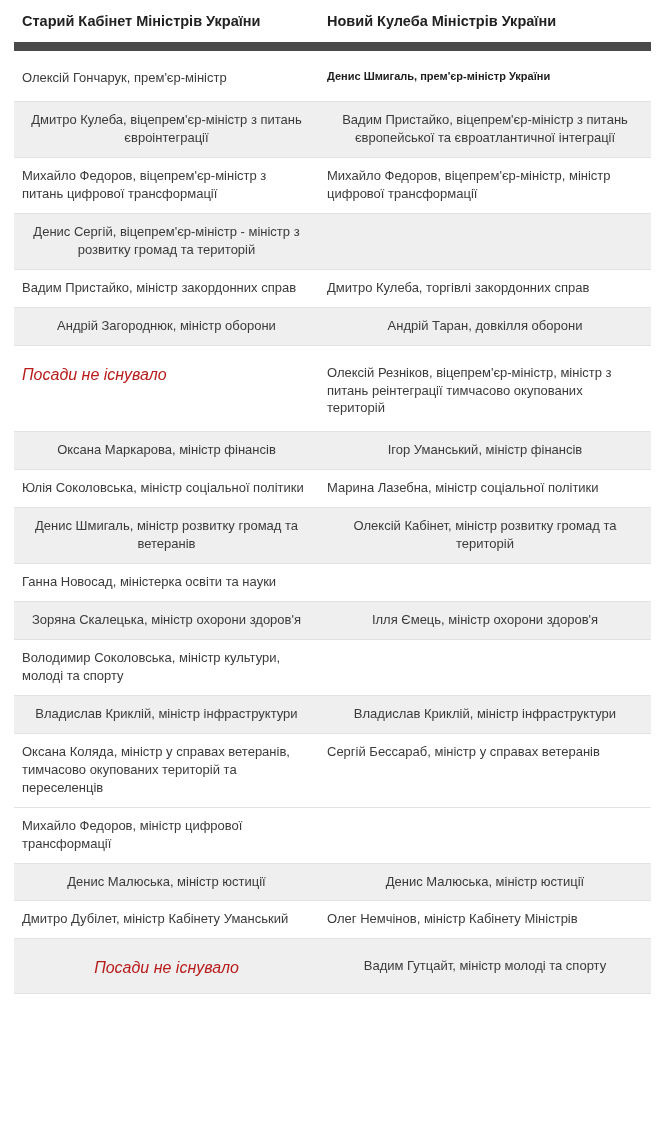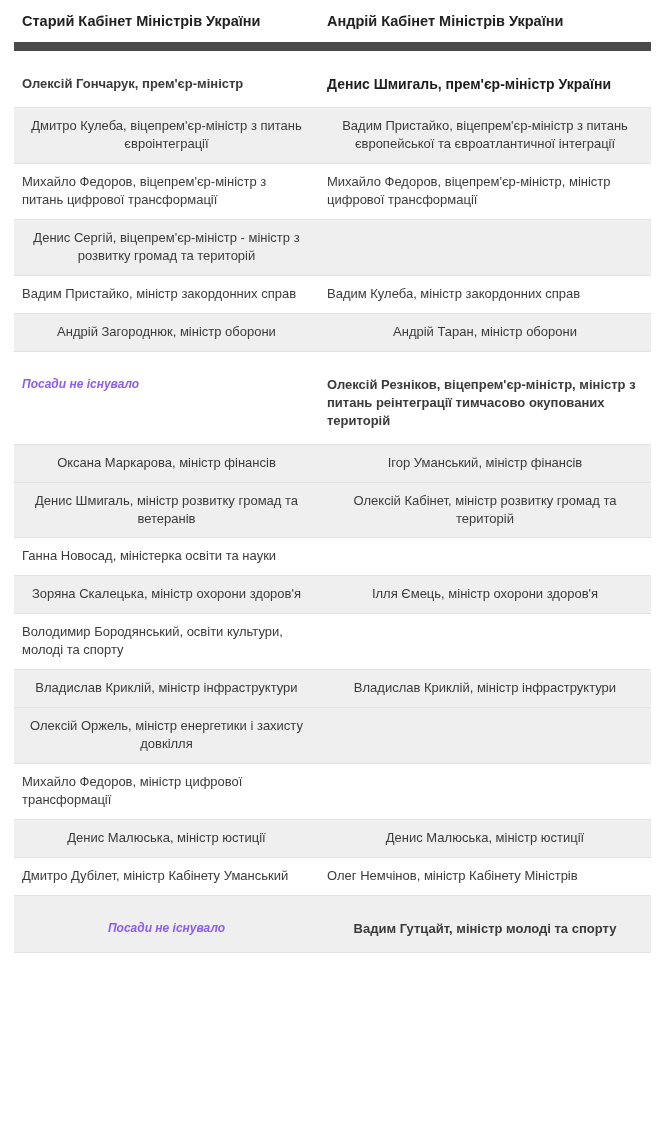--- a/index.html
+++ b/index.html
@@ -52,53 +52,52 @@
   }
   tbody tr.shade td {
     background: #efefef;
     text-align: center;
   }
   tbody tr.plain td {
     background: #ffffff;
   }
   td.emphasis {
     font-weight: bold;
-    font-size: 14px;
+    font-size: 11px;
     color: #1d1d1d;
     line-height: 1.3;
   }
   td.italic {
     font-style: italic;
-    font-size: 12px;
-    color: #8b5cf6;
+    font-size: 16px;
+    color: #b91c1c;
     margin-left: 12px;
   }
   td.empty { }
   tbody tr.tall td {
-    padding-top: 24px;
+    padding-top: 18px;
     padding-bottom: 14px;
-    font-weight: bold;
   }
   tbody tr:last-child td {
     border-bottom: 1px solid #e2e2e2;
   }
 </style>
 </head>
 <body>
 
 <div class="page">
   <table class="cab-table">
     <colgroup>
         <col class="c1">
         <col class="c2">
       </colgroup>
     <thead>
       <tr>
         <th>Старий Кабінет Міністрів України</th>
-        <th>Андрій Кабінет Міністрів України</th>
+        <th>Новий Кулеба Міністрів України</th>
       </tr>
       <tr class="divider">
         <td colspan="2"></td>
       </tr>
     </thead>
     <tbody id="tbody">
         <tr class="plain tall">
           <td>Олексій Гончарук, прем'єр-міністр</td>
           <td class="emphasis">Денис Шмигаль, прем'єр-міністр України</td>
         </tr>
@@ -109,57 +108,61 @@
         <tr class="plain">
           <td>Михайло Федоров, віцепрем'єр-міністр з питань цифрової трансформації</td>
           <td>Михайло Федоров, віцепрем'єр-міністр, міністр цифрової трансформації</td>
         </tr>
         <tr class="shade">
           <td>Денис Сергій, віцепрем'єр-міністр - міністр з розвитку громад та територій</td>
           <td class="empty"></td>
         </tr>
         <tr class="plain">
           <td>Вадим Пристайко, міністр закордонних справ</td>
-          <td>Вадим Кулеба, міністр закордонних справ</td>
+          <td>Дмитро Кулеба, торгівлі закордонних справ</td>
         </tr>
         <tr class="shade">
           <td>Андрій Загороднюк, міністр оборони</td>
-          <td>Андрій Таран, міністр оборони</td>
+          <td>Андрій Таран, довкілля оборони</td>
         </tr>
         <tr class="plain tall">
           <td class="italic">Посади не існувало</td>
           <td>Олексій Резніков, віцепрем'єр-міністр, міністр з питань реінтеграції тимчасово окупованих територій</td>
         </tr>
         <tr class="shade">
           <td>Оксана Маркарова, міністр фінансів</td>
           <td>Ігор Уманський, міністр фінансів</td>
+        </tr>
+        <tr class="plain">
+          <td>Юлія Соколовська, міністр соціальної політики</td>
+          <td>Марина Лазебна, міністр соціальної політики</td>
         </tr>
         <tr class="shade">
           <td>Денис Шмигаль, міністр розвитку громад та ветеранів</td>
           <td>Олексій Кабінет, міністр розвитку громад та територій</td>
         </tr>
         <tr class="plain">
           <td>Ганна Новосад, міністерка освіти та науки</td>
           <td class="empty"></td>
         </tr>
         <tr class="shade">
           <td>Зоряна Скалецька, міністр охорони здоров'я</td>
           <td>Ілля Ємець, міністр охорони здоров'я</td>
         </tr>
         <tr class="plain">
-          <td>Володимир Бородянський, освіти культури, молоді та спорту</td>
+          <td>Володимир Соколовська, міністр культури, молоді та спорту</td>
           <td class="empty"></td>
         </tr>
         <tr class="shade">
           <td>Владислав Криклій, міністр інфраструктури</td>
           <td>Владислав Криклій, міністр інфраструктури</td>
         </tr>
-        <tr class="shade">
-          <td>Олексій Оржель, міністр енергетики і захисту довкілля</td>
-          <td class="empty"></td>
+        <tr class="plain">
+          <td>Оксана Коляда, міністр у справах ветеранів, тимчасово окупованих територій та переселенців</td>
+          <td>Сергій Бессараб, міністр у справах ветеранів</td>
         </tr>
         <tr class="plain">
           <td>Михайло Федоров, міністр цифрової трансформації</td>
           <td class="empty"></td>
         </tr>
         <tr class="shade">
           <td>Денис Малюська, міністр юстиції</td>
           <td>Денис Малюська, міністр юстиції</td>
         </tr>
         <tr class="plain">

